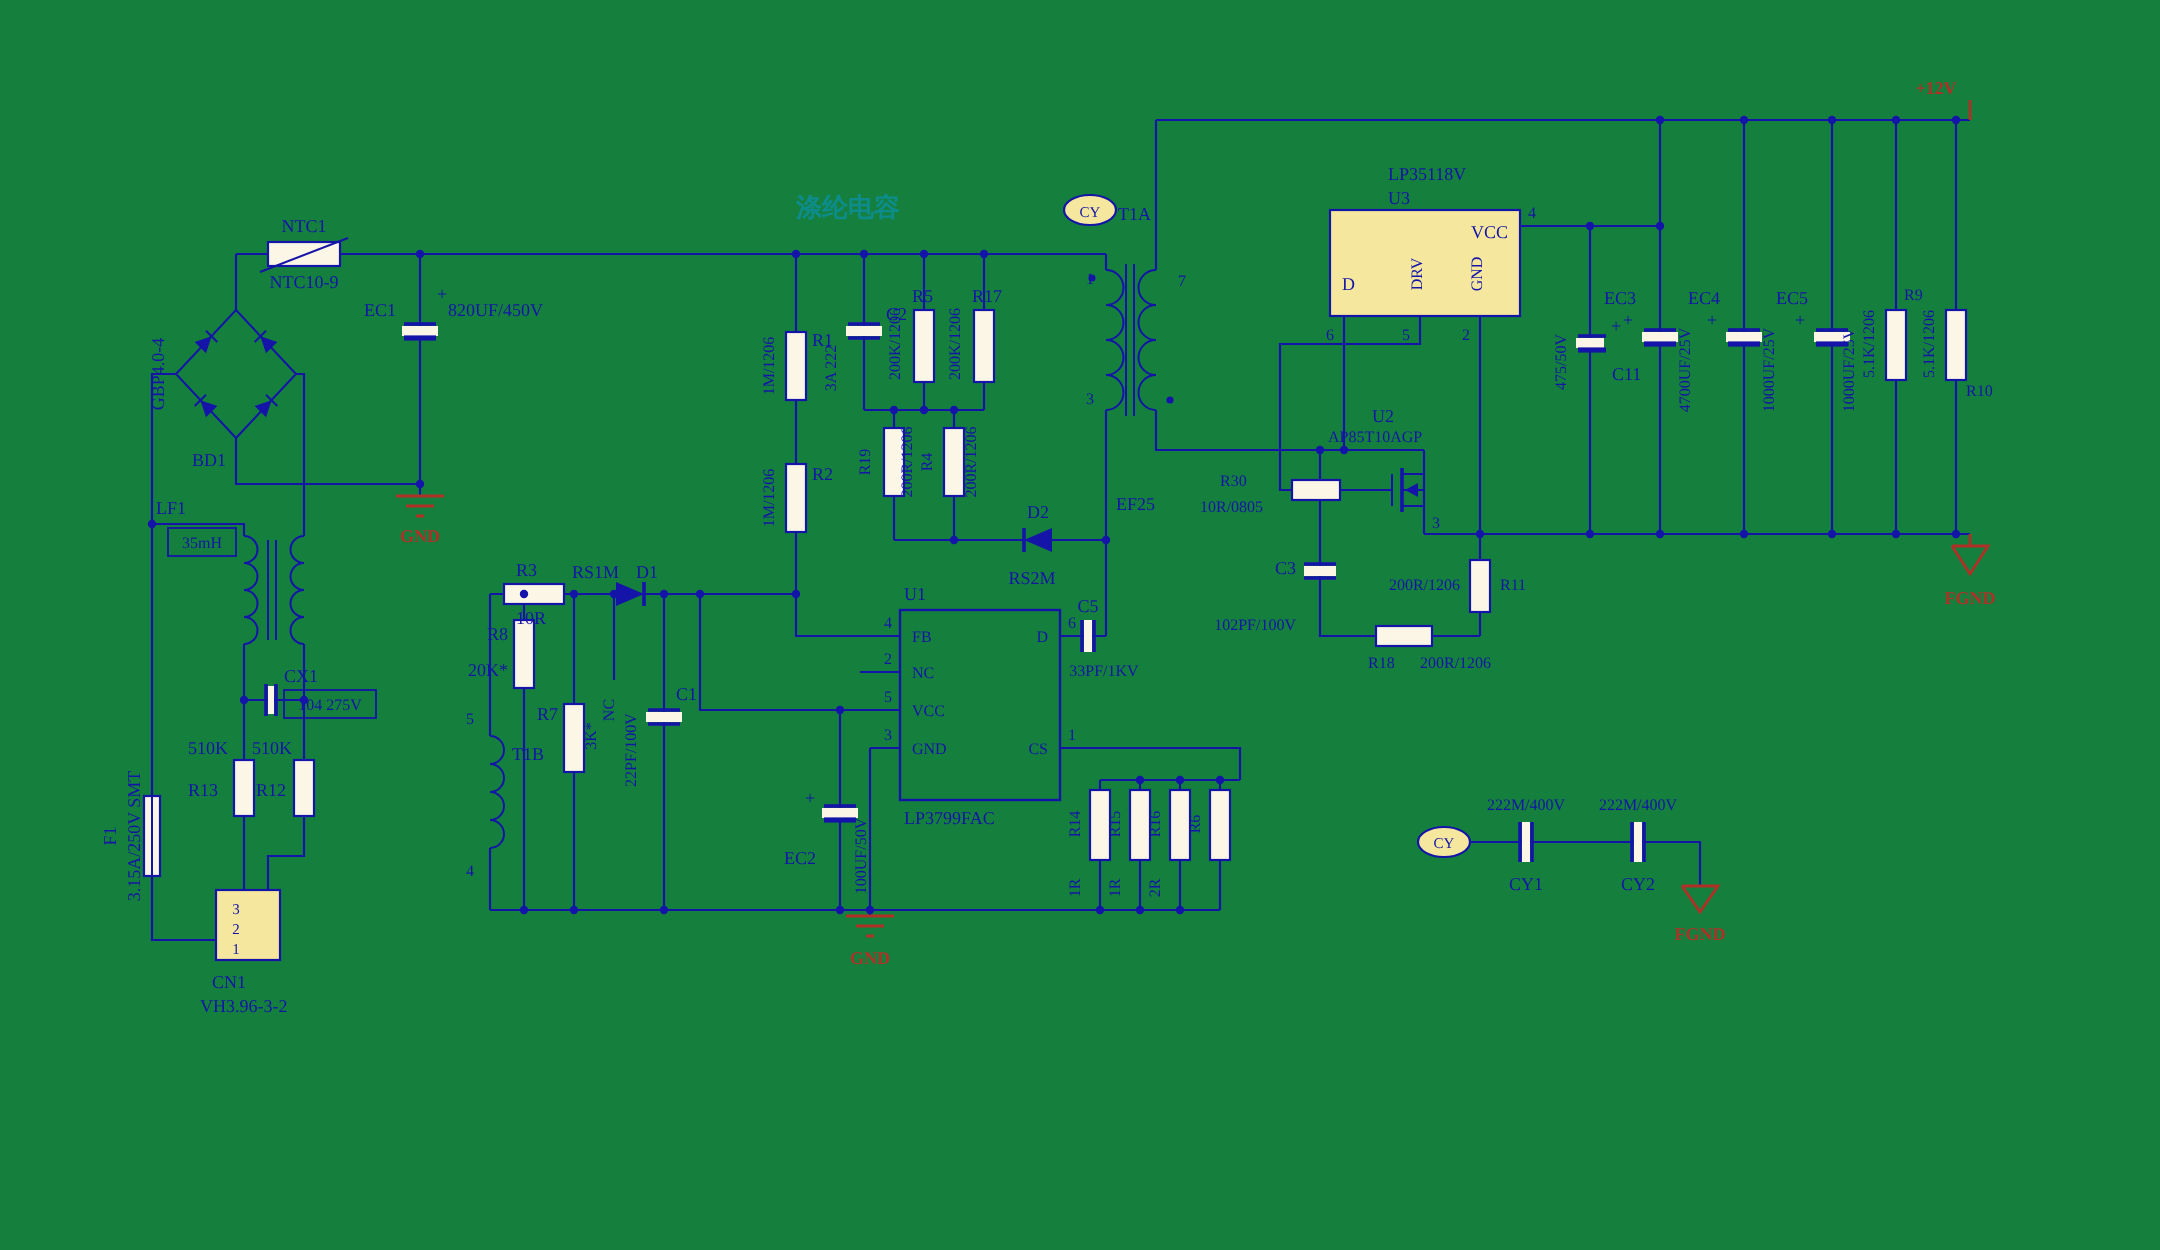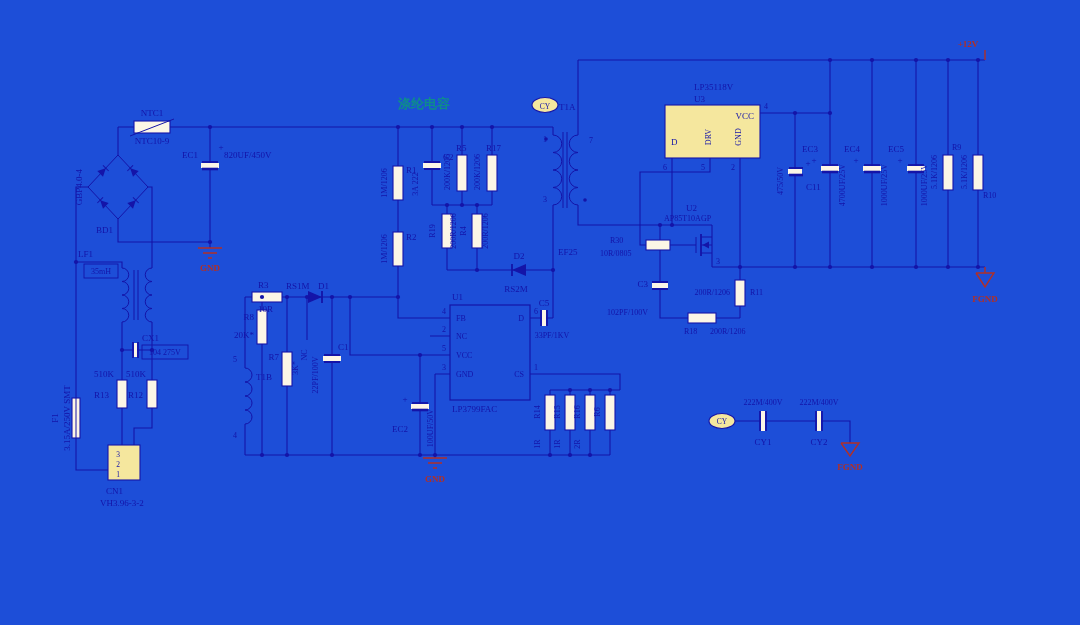--- a/index.html
+++ b/index.html
@@ -1,16 +1,16 @@
 <!DOCTYPE html>
 <html><head>
 <meta charset="utf-8">
 <style>
   html,body{margin:0;padding:0;}
-  .stage{position:relative;width:1080px;height:625px;background:#1d4ed8;overflow:hidden;}
+  .stage{position:relative;width:1080px;height:625px;background:#15803d;overflow:hidden;}
   svg{display:block;}
   text{font-family:"Liberation Serif","DejaVu Serif",serif;font-size:9px;fill:#1414A8;}
   .t8{font-size:8px;} .t7{font-size:7.5px;}
   .red{fill:#B03028;font-weight:bold;}
   .teal{fill:#0E8C8C;font-size:13px;font-weight:bold;}
   .wire{stroke:#1414A8;stroke-width:1.1;fill:none;}
   .thin{stroke:#1414A8;stroke-width:1;fill:none;}
   .plate{stroke:#1414A8;stroke-width:1.8;fill:none;}
   .plate2{stroke:#1414A8;stroke-width:2.6;fill:none;}
   .comp{fill:#FCF6E6;stroke:#1414A8;stroke-width:1.1;}

